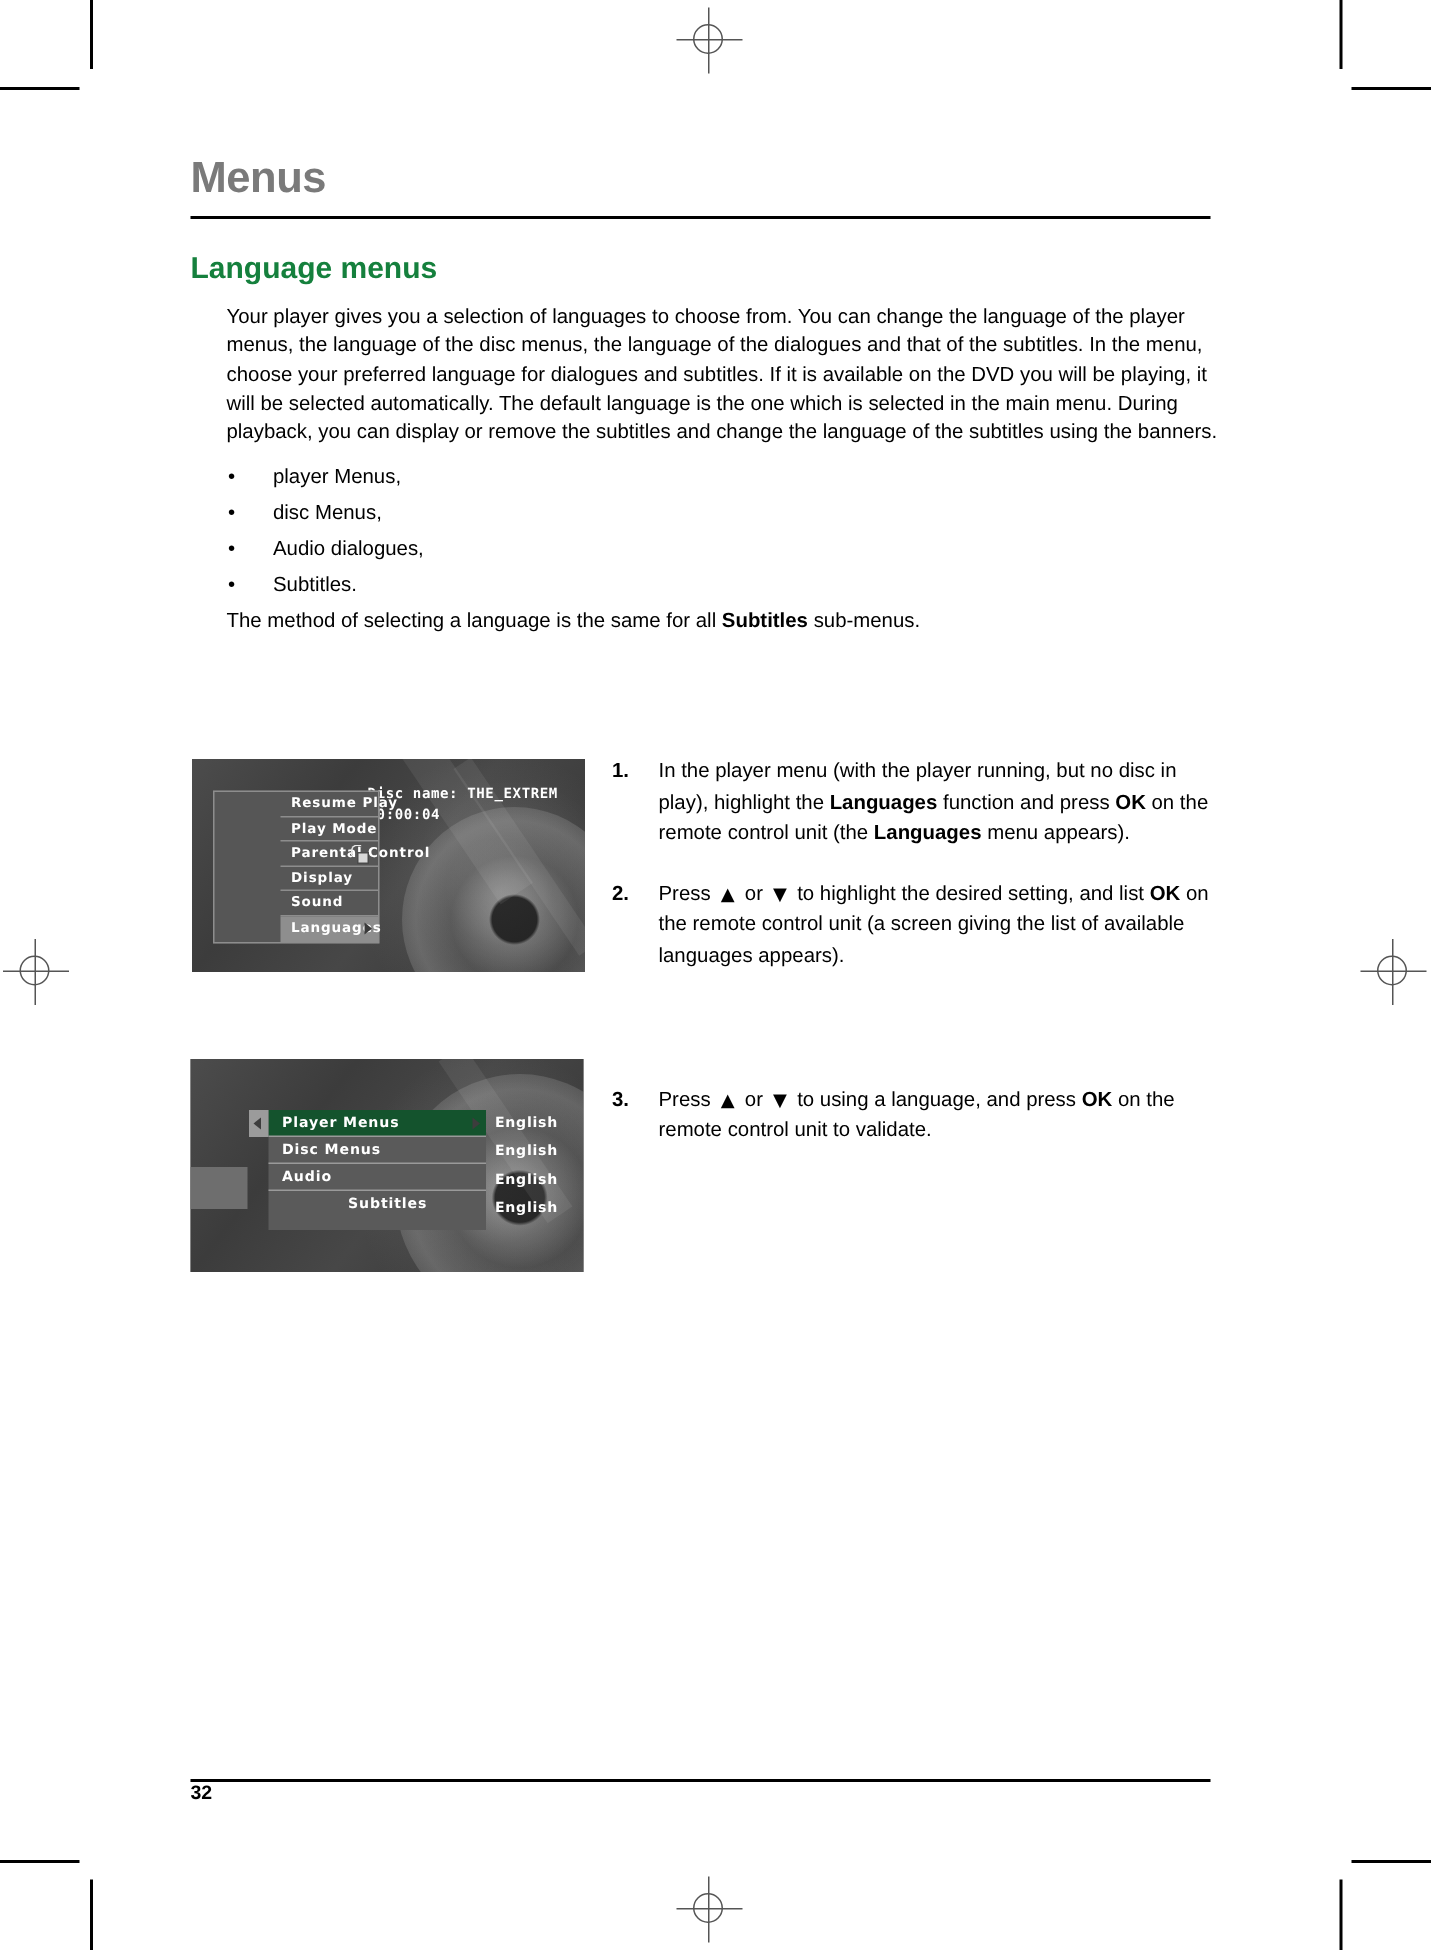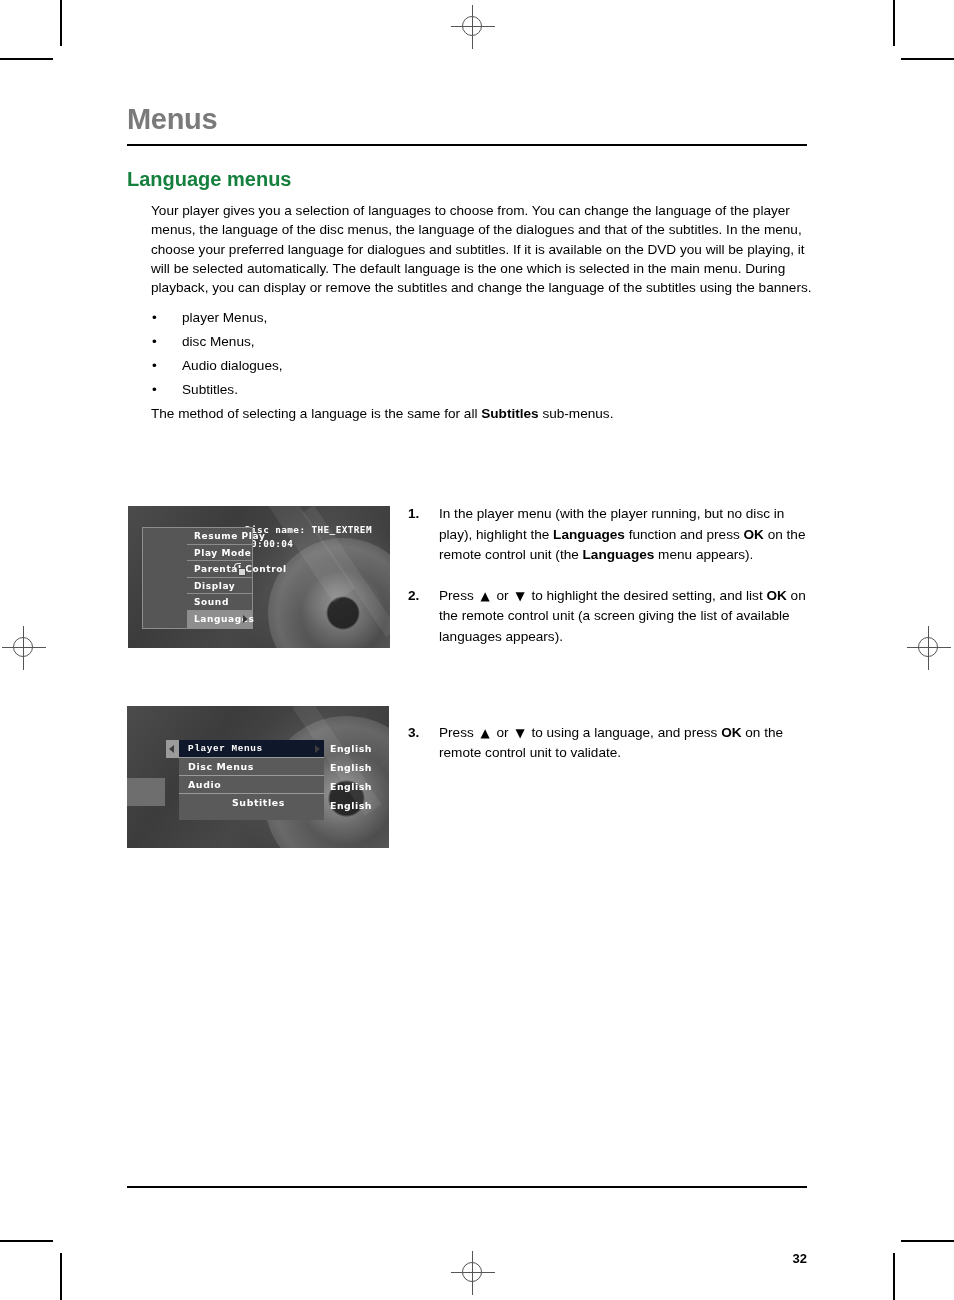--- a/index.html
+++ b/index.html
@@ -245,21 +245,21 @@
     color: #ffffff;
     font-family: "DejaVu Sans", sans-serif;
     font-size: 9.4px;
     font-weight: bold;
     letter-spacing: 0.6px;
     padding-left: 9px;
     box-sizing: border-box;
     white-space: nowrap;
   }
   .lang-row:last-child { border-bottom: none; margin-left: 44px; }
-  .lang-row.sel { background: #0f172a; font-family: Liberation Mono, monospace; }
+  .lang-row.sel { background: #14532d; }
   .lang-val {
     position: absolute;
     color: #ffffff;
     font-family: "DejaVu Sans", sans-serif;
     font-size: 9.4px;
     font-weight: bold;
     letter-spacing: 0.5px;
     height: 18px;
     line-height: 18px;
   }
@@ -332,23 +332,23 @@
     position: absolute;
     left: 127px;
     top: 1186px;
     width: 680px;
     height: 2px;
     background: #000000;
   }
   .page-number {
     position: absolute;
     left: 127px;
-    top: 1251px;
+    top: 1187px;
     width: 680px;
-    text-align: right;
+    text-align: left;
     font-size: 13px;
     font-weight: bold;
   }
 
   b { font-weight: bold; }
 </style>
 </head>
 <body>
 
 <div class="crop-line" style="left:60px; top:0; width:1.5px; height:46px;"></div>

